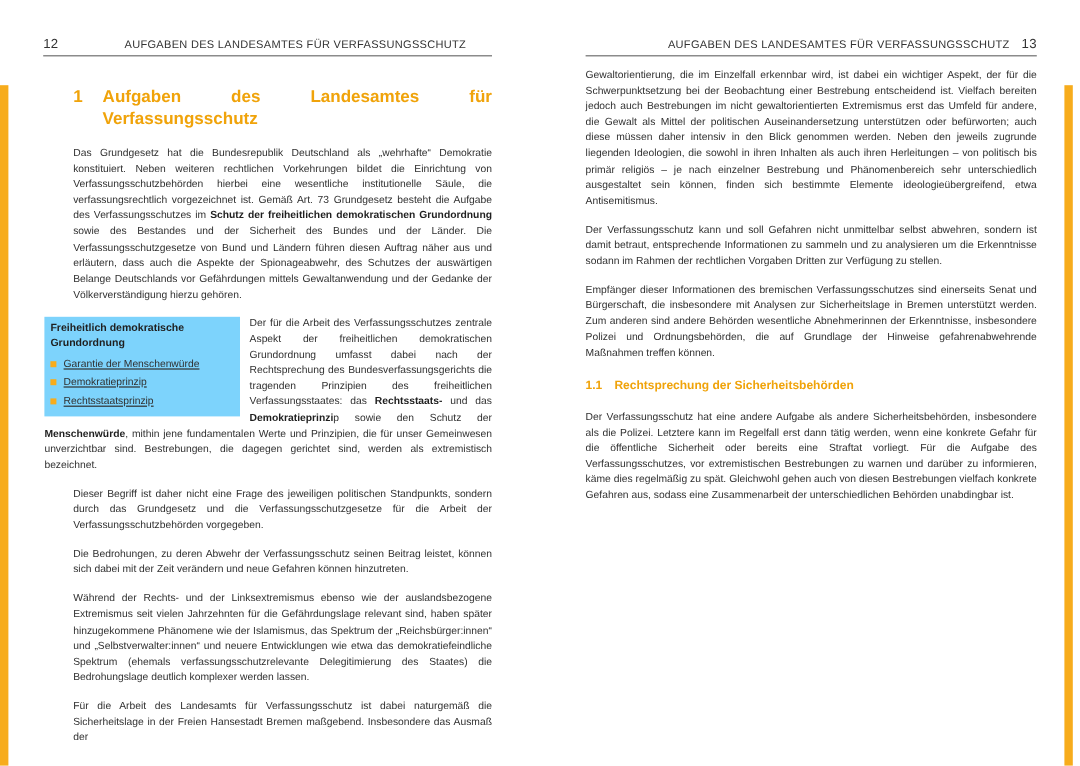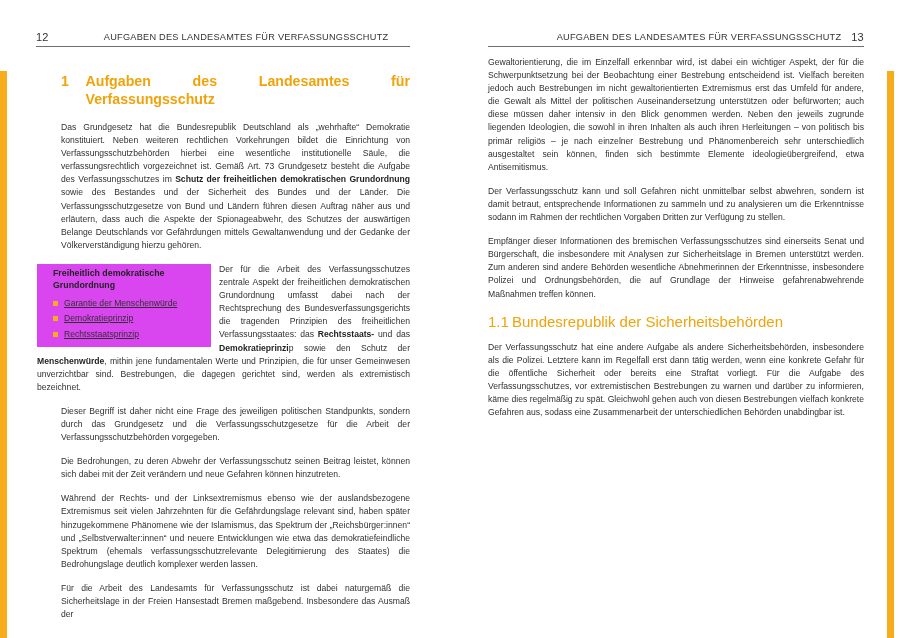--- a/index.html
+++ b/index.html
@@ -27,26 +27,26 @@
 
   .content { position:absolute; font-size:8.6px; line-height:13.1px; text-align:justify; color:#303030; }
   .page-left .content { left:61px; width:349px; top:70px; }
   .page-right .content { left:38px; width:376px; top:56px; }
 
   p { margin:0 0 11px 0; }
   b { color:#1f1f1f; }
 
   .h1 { color:#f0a30a; font-weight:bold; font-size:14.2px; line-height:18px; margin:2px 0 13px 0; display:flex; }
   .h1 .num { width:26px; }
-  .h2 { color:#f0a30a; font-weight:normal; font-size:15px; line-height:14px; margin:14px 0 12px 0; display:flex; }
+  .h2 { color:#f0a30a; font-weight:bold; font-size:10px; line-height:14px; margin:14px 0 12px 0; display:flex; }
   .h2 .num { width:24px; }
 
   .infobox {
-    float:left; margin-left:-24px; width:152px; background:#d946ef;
-    padding:3px 6px 5px 16px; margin-right:8px; margin-top:1px; margin-bottom:2px;
+    float:left; margin-left:-24px; width:152px; background:#7dd3fc;
+    padding:3px 6px 5px 5px; margin-right:8px; margin-top:1px; margin-bottom:2px;
     text-align:left;
   }
   .infobox-title { font-weight:bold; font-size:8.8px; line-height:12.5px; color:#1f1f1f; margin-bottom:4px; }
   .infobox ul { list-style:none; margin:0; padding:0;text-decoration:underline; }
   .infobox li { font-size:8.6px; line-height:15.3px; display:flex; align-items:center; }
   .bullet { display:inline-block; width:5px; height:5px; background:#f7ac1c; margin-right:6px; flex:none; }
   .afterbox { margin-left:-24px; }
 </style>
 </head>
 <body>
@@ -94,17 +94,17 @@
   <div class="running-header">
     <span>AUFGABEN DES LANDESAMTES FÜR VERFASSUNGSSCHUTZ</span>
     <span class="pnum">13</span>
   </div>
   <div class="content">
     <p>Gewaltorientierung, die im Einzelfall erkennbar wird, ist dabei ein wichtiger Aspekt, der für die Schwerpunktsetzung bei der Beobachtung einer Bestrebung entscheidend ist. Vielfach bereiten jedoch auch Bestrebungen im nicht gewaltorientierten Extremismus erst das Umfeld für andere, die Gewalt als Mittel der politischen Auseinandersetzung unterstützen oder befürworten; auch diese müssen daher intensiv in den Blick genommen werden. Neben den jeweils zugrunde liegenden Ideologien, die sowohl in ihren Inhalten als auch ihren Herleitungen – von politisch bis primär religiös – je nach einzelner Bestrebung und Phänomenbereich sehr unterschiedlich ausgestaltet sein können, finden sich bestimmte Elemente ideologieübergreifend, etwa Antisemitismus.</p>
     <p>Der Verfassungsschutz kann und soll Gefahren nicht unmittelbar selbst abwehren, sondern ist damit betraut, entsprechende Informationen zu sammeln und zu analysieren um die Erkenntnisse sodann im Rahmen der rechtlichen Vorgaben Dritten zur Verfügung zu stellen.</p>
     <p>Empfänger dieser Informationen des bremischen Verfassungsschutzes sind einerseits Senat und Bürgerschaft, die insbesondere mit Analysen zur Sicherheitslage in Bremen unterstützt werden. Zum anderen sind andere Behörden wesentliche Abnehmerinnen der Erkenntnisse, insbesondere Polizei und Ordnungsbehörden, die auf Grundlage der Hinweise gefahrenabwehrende Maßnahmen treffen können.</p>
     <div class="h2">
       <span class="num">1.1</span>
-      <span>Bundesrepublik der Sicherheitsbehörden</span>
+      <span>Rechtsprechung der Sicherheitsbehörden</span>
     </div>
     <p>Der Verfassungsschutz hat eine andere Aufgabe als andere Sicherheitsbehörden, insbesondere als die Polizei. Letztere kann im Regelfall erst dann tätig werden, wenn eine konkrete Gefahr für die öffentliche Sicherheit oder bereits eine Straftat vorliegt. Für die Aufgabe des Verfassungsschutzes, vor extremistischen Bestrebungen zu warnen und darüber zu informieren, käme dies regelmäßig zu spät. Gleichwohl gehen auch von diesen Bestrebungen vielfach konkrete Gefahren aus, sodass eine Zusammenarbeit der unterschiedlichen Behörden unabdingbar ist.</p>
   </div>
 </div>
 
 </body></html>

